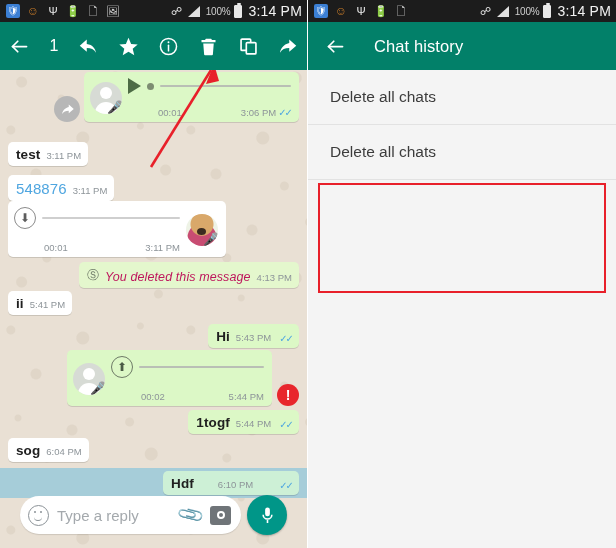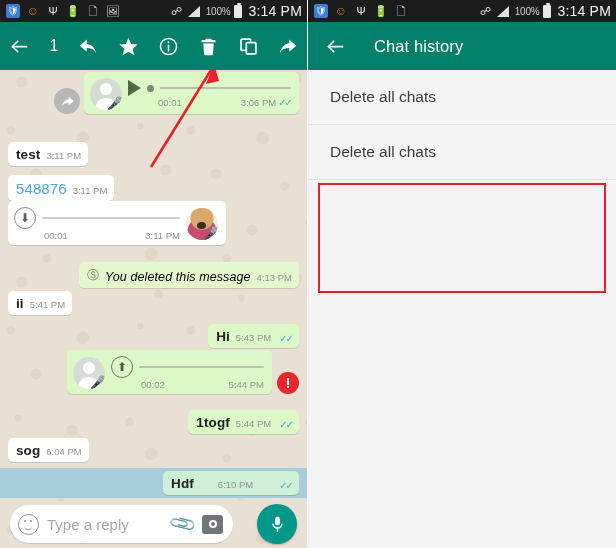--- a/index.html
+++ b/index.html
@@ -77,21 +77,21 @@
   .bubble {
     position:relative; border-radius:5px; padding:5px 7px 4px 8px;
     box-shadow:0 1px 0.5px rgba(0,0,0,.13); max-width:88%;
     display:flex; align-items:flex-end; gap:6px;
   }
   .bubble.in  { background:#ffffff; }
   .bubble.out { background:#dcf8c6; }
   .bubble.deleted { background:#e4f7cd; }
   .btext { font-size:13.5px; color:#202020; font-weight:700; letter-spacing:.1px; }
   .btext.num { color:#4fa6e0; font-weight:400; font-size:15px; }
-  .btext.del { color:#000000; font-style:italic; font-weight:400; font-size:12.5px; }
+  .btext.del { color:#be185d; font-style:italic; font-weight:400; font-size:12.5px; }
   .bmeta { font-size:9.5px; color:#8d9499; white-space:nowrap; padding-bottom:1px; }
   .ticks { color:#4fa6e0; font-size:10px; letter-spacing:-2px; margin-left:2px; }
 
   
   .voice { display:flex; align-items:center; gap:6px; padding:6px 8px 4px 6px; }
   .avatar { width:32px; height:32px; border-radius:50%; background:#d7dbd5;
             position:relative; flex:0 0 auto; overflow:hidden; }
   .avatar .head { position:absolute; width:12px; height:12px; border-radius:50%;
                   background:#ffffff; left:10px; top:5px; }
   .avatar .body { position:absolute; width:22px; height:14px; border-radius:11px 11px 0 0;
@@ -109,37 +109,37 @@
   .vtop { display:flex; align-items:center; gap:6px; }
   .vline { height:2px; background:#b9bfb5; flex:1 1 auto; border-radius:2px; }
   .vline.grey { background:#cfcfcf; }
   .dot { width:7px; height:7px; border-radius:50%; background:#7d8c72; flex:0 0 auto; }
   .play { width:0; height:0; border-left:13px solid #4d6b45;
           border-top:8px solid transparent; border-bottom:8px solid transparent; }
   .circ { width:22px; height:22px; border-radius:50%; border:1.6px solid #6d7a66;
           display:flex; align-items:center; justify-content:center; flex:0 0 auto;
           color:#4a5b45; font-size:12px; }
   .circ.grey { border-color:#8b8b8b; color:#5d5d5d; }
-  .vbot { display:flex; align-items:center; font-size:9.5px; color:#8d9499; }
+  .vbot { display:flex; align-items:center; font-size:9.5px; color:#8d9499;margin-top:12px; }
   .vbot .dur { margin-left:30px; }
   .vbot .tm { margin-left:auto; }
 
   .fwd-badge { width:26px; height:26px; border-radius:50%; background:#b7b7b7;
                display:flex; align-items:center; justify-content:center; color:#fff;
                margin-right:4px; flex:0 0 auto; }
   .err-badge { width:22px; height:22px; border-radius:50%; background:#e8262c;
                color:#fff; display:flex; align-items:center; justify-content:center;
                font-size:14px; font-weight:700; flex:0 0 auto; margin-left:5px; }
 
   
   .arrow-anno { position:absolute; left:0; top:0; pointer-events:none; z-index:25; }
 
   
-  .composer { position:absolute; left:0; right:0; bottom:0; height:48px;
-              display:flex; align-items:center; padding:0 10px; gap:24px; z-index:22; }
+  .composer { position:absolute; left:0; right:0; bottom:9px; height:48px;
+              display:flex; align-items:center; padding:0 20px; gap:6px; z-index:22; }
   .inputpill { flex:1 1 auto; height:38px; background:#ffffff; border-radius:19px;
                display:flex; align-items:center; padding:0 10px 0 8px; gap:8px;
                box-shadow:0 1px 1px rgba(0,0,0,.12); }
   .emoji { width:21px; height:21px; border-radius:50%; border:1.8px solid #8b9297;
            position:relative; flex:0 0 auto; }
   .emoji:before { content:""; position:absolute; left:4.5px; top:5px; width:2.4px;
                   height:2.4px; border-radius:50%; background:#8b9297;
                   box-shadow:6px 0 0 #8b9297; }
   .emoji:after { content:""; position:absolute; left:4.5px; top:10px; width:8px;
                  height:4px; border-bottom:1.8px solid #8b9297; border-radius:0 0 8px 8px; }

